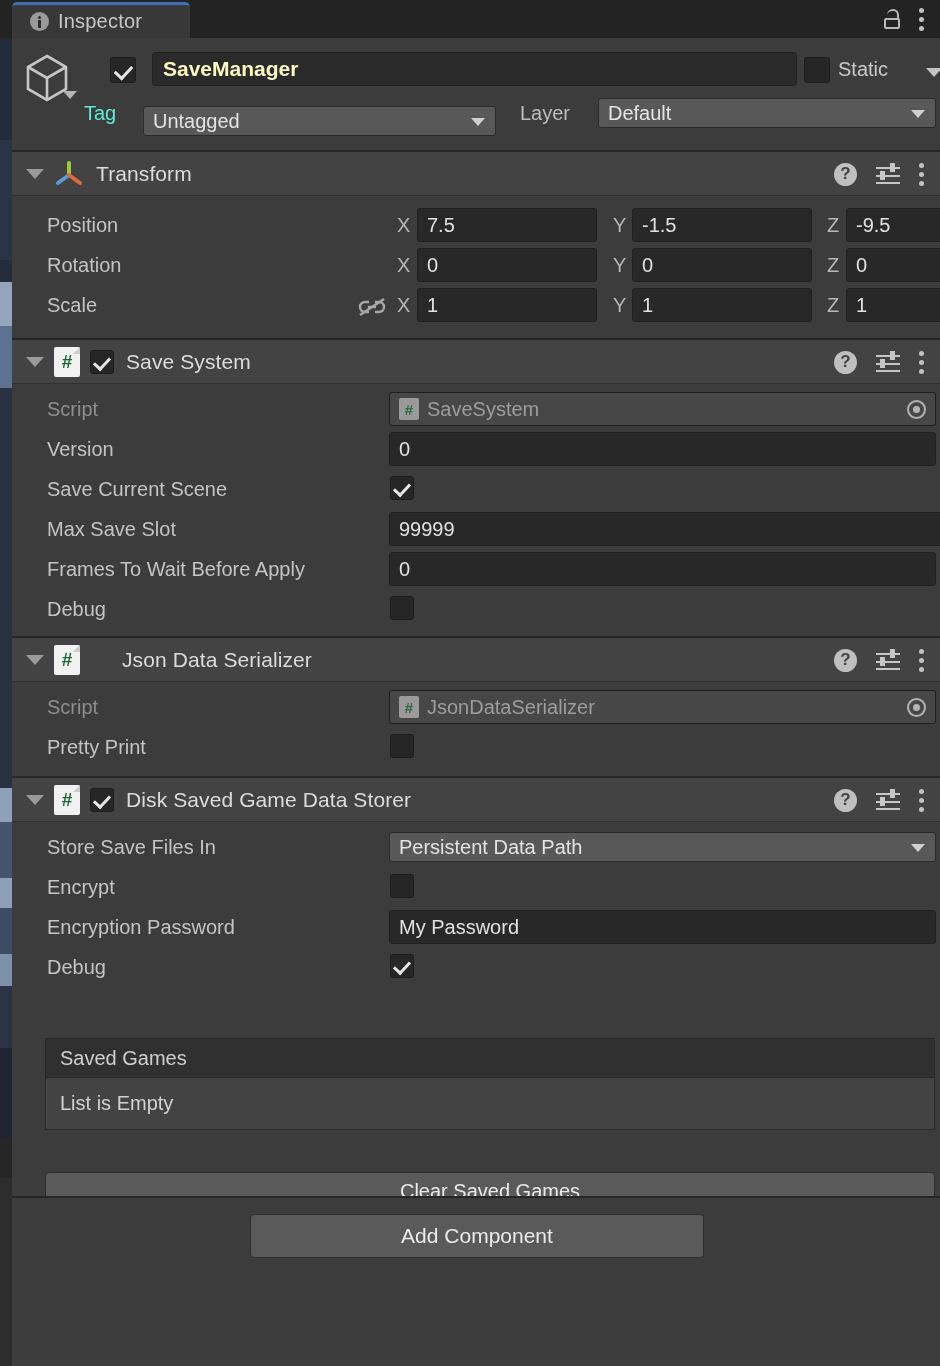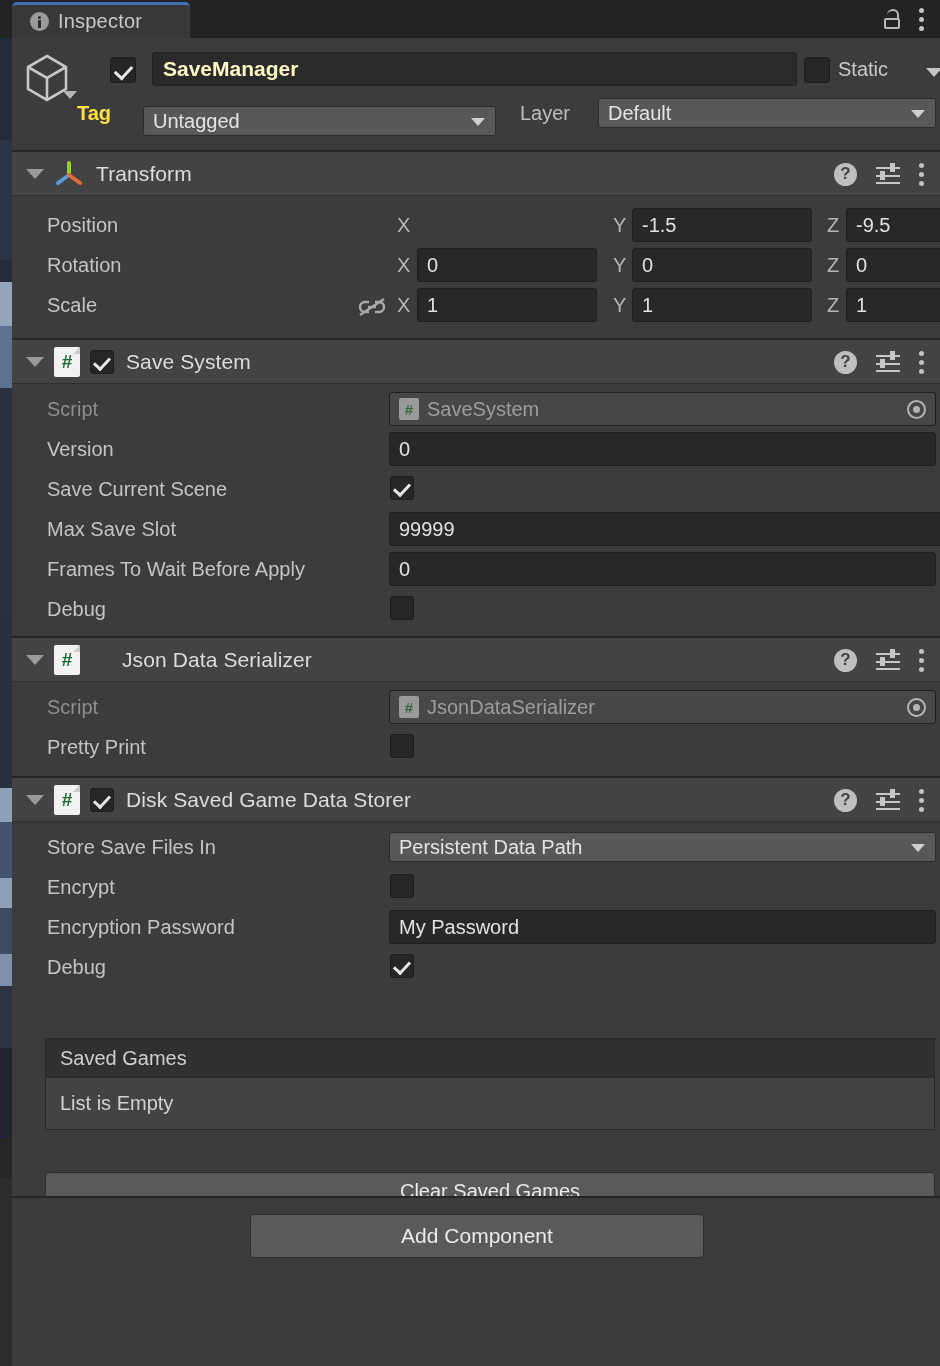--- a/index.html
+++ b/index.html
@@ -57,21 +57,21 @@
     background: #2a2a2a; border: 1px solid #212121; border-radius: 3px;
     display: flex; align-items: center; padding-left: 10px;
     font-size: 21px; font-weight: bold; color: #fef9c3;
   }
   .static-chk { position: absolute; left: 792px; top: 9px; }
   .static-label { position: absolute; left: 826px; top: 10px; font-size: 20px; color: #c9c9c9; }
   .static-caret { position: absolute; left: 914px; top: 20px; width: 0; height: 0;
     border-left: 8px solid transparent; border-right: 8px solid transparent; border-top: 9px solid #c5c5c5; }
 
   .go-row2 { position: absolute; left: 0; top: 58px; width: 928px; height: 36px; }
-  .tag-label { position: absolute; left: 65px; top: 6px; font-size: 20px; color: #fde047; font-weight: bold; }
+  .tag-label { position: absolute; left: 72px; top: 6px; font-size: 20px; color: #5eead4; }
   .dd {
     background: #585858; border: 1px solid #2c2c2c; border-radius: 3px;
     height: 30px; display: flex; align-items: center; padding-left: 9px;
     font-size: 20px; color: #e3e3e3; position: relative;
   }
   .dd::after { content:""; position:absolute; right:10px; top:11px; width:0; height:0;
     border-left:7px solid transparent; border-right:7px solid transparent; border-top:8px solid #cfcfcf; }
   .tag-dd { position: absolute; left: 131px; top: 10px; width: 353px; }
   .layer-label { position: absolute; left: 508px; top: 6px; font-size: 20px; color: #bdbdbd; }
   .layer-dd { position: absolute; left: 586px; top: 2px; width: 338px; }
@@ -214,20 +214,21 @@
             <i></i>
             <i></i>
           </span>
       </span>
     </div>
     <div class="comp-body" style="padding-top:10px;">
 
       <div class="row">
         <span class="row-label">Position</span>
         <span class="ax" style="left:385px;">X</span>
+        <span class="field" style="left:405px;top:2px;width:180px;">7.5</span>
         <span class="ax" style="left:601px;">Y</span>
         <span class="field" style="left:620px;top:2px;width:180px;">-1.5</span>
         <span class="ax" style="left:815px;">Z</span>
         <span class="field" style="left:834px;top:2px;width:180px;">-9.5</span>
       </div>
 
       <div class="row">
         <span class="row-label">Rotation</span>
         <span class="ax" style="left:385px;">X</span>
         <span class="field" style="left:405px;top:2px;width:180px;">0</span>

